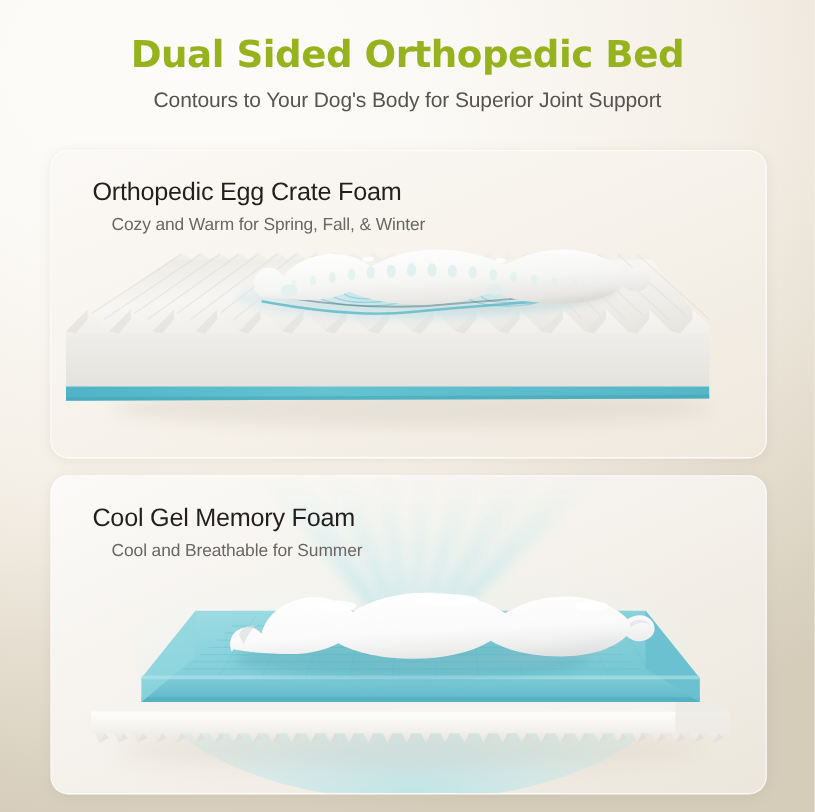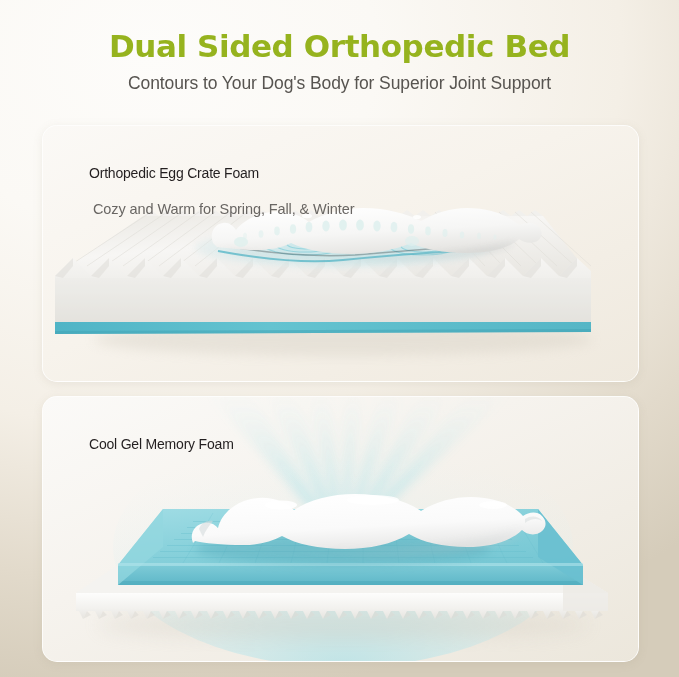--- a/index.html
+++ b/index.html
@@ -78,26 +78,26 @@
   }
 
   .card-text {
     position: absolute;
     left: 34px;
     top: 22px;
     z-index: 6;
   }
   .card-heading {
     font-family: "Liberation Sans", sans-serif;
-    font-size: 14px;
+    font-size: 21px;
     font-weight: normal;
     color: #231f20;
     letter-spacing: -0.2px;
     line-height: 26px;
-    margin: 12px;
+    margin: 0;
     white-space: nowrap;
   }
   .card-sub {
     font-family: "Liberation Sans", sans-serif;
     font-size: 14.5px;
     font-weight: normal;
     color: #696663;
     letter-spacing: -0.1px;
     line-height: 22px;
     margin: 3px 0 0 16px;
@@ -486,16 +486,17 @@
         <ellipse cx="450" cy="108" rx="14" ry="4" fill="#ffffff" opacity="0.8"></ellipse>
 
         <path d="M156,132 C158,126 164,123 170,124 C166,129 162,134 160,140 Z" fill="#d6dcdd" opacity="0.6"></path>
 
         <path d="M482,122 C488,118 496,119 499,124 C495,121 488,121 482,126 Z" fill="#d9dedf" opacity="0.55"></path>
       </svg>
     </div>
 
     <div class="card-text">
       <h2 class="card-heading">Cool Gel Memory Foam</h2>
+      <p class="card-sub">Cool and Breathable for Summer</p>
     </div>
   </div>
 
 </div>
 
 </body></html>

